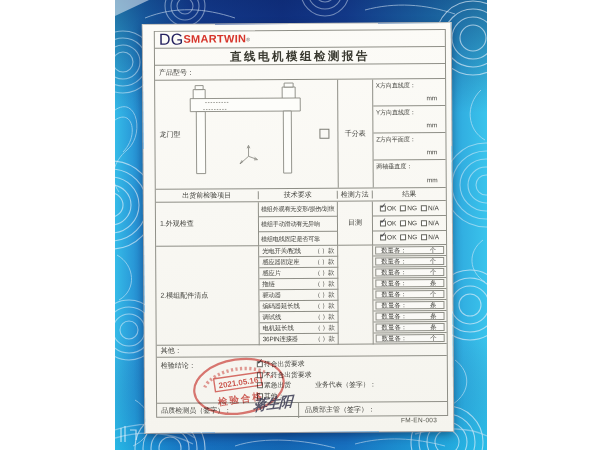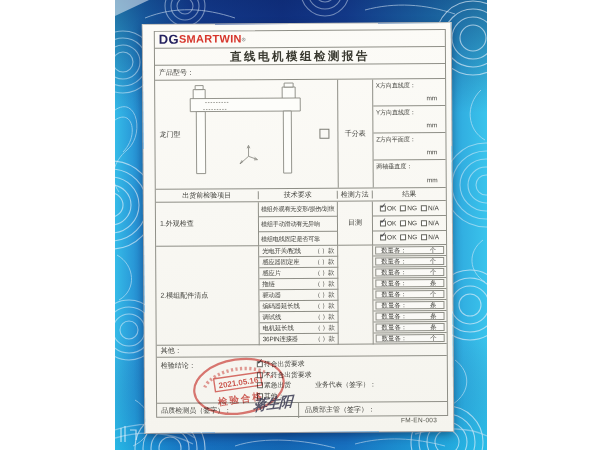--- a/index.html
+++ b/index.html
@@ -14,21 +14,21 @@
          box-shadow:0 3px 10px rgba(2,8,40,.45), 0 0 0 1px #d9d8d0;}
   .form{position:absolute;left:11px;top:6px;width:290px;height:385px;
         border:1px solid var(--ln);font-size:7px;line-height:1.25;}
   .row{box-sizing:border-box;display:flex;align-items:center;}
   .bb{border-bottom:1px solid var(--ln);}
   .br{border-right:1px solid var(--ln);}
   .cell{box-sizing:border-box;display:flex;align-items:center;}
   .center{justify-content:center;text-align:center;}
   
   .logo-row{height:17px;padding-left:4px;}
-  .logo-dg{font-weight:bold;font-size:13px;color:#24215f;letter-spacing:.3px;}
+  .logo-dg{font-weight:normal;font-size:16px;color:#24215f;letter-spacing:.3px;}
   .logo-sw{font-weight:bold;font-size:11px;color:#d6352b;letter-spacing:.3px;}
   .logo-reg{font-size:5px;vertical-align:super;color:#555;}
   .title-row{height:17px;justify-content:center;}
   .title{font-weight:bold;font-size:11.5px;letter-spacing:2.5px;color:#38382f;}
   .model-row{height:15px;padding-left:4px;}
   
   .diagram-row{height:108px;display:flex;}
   .diag-cell{width:182px;position:relative;}
   .diag-label{position:absolute;left:4px;top:50px;font-size:7px;}
   .diag-checkbox{position:absolute;left:164px;top:49px;width:8px;height:8px;border:1px solid #7c7c74;}

